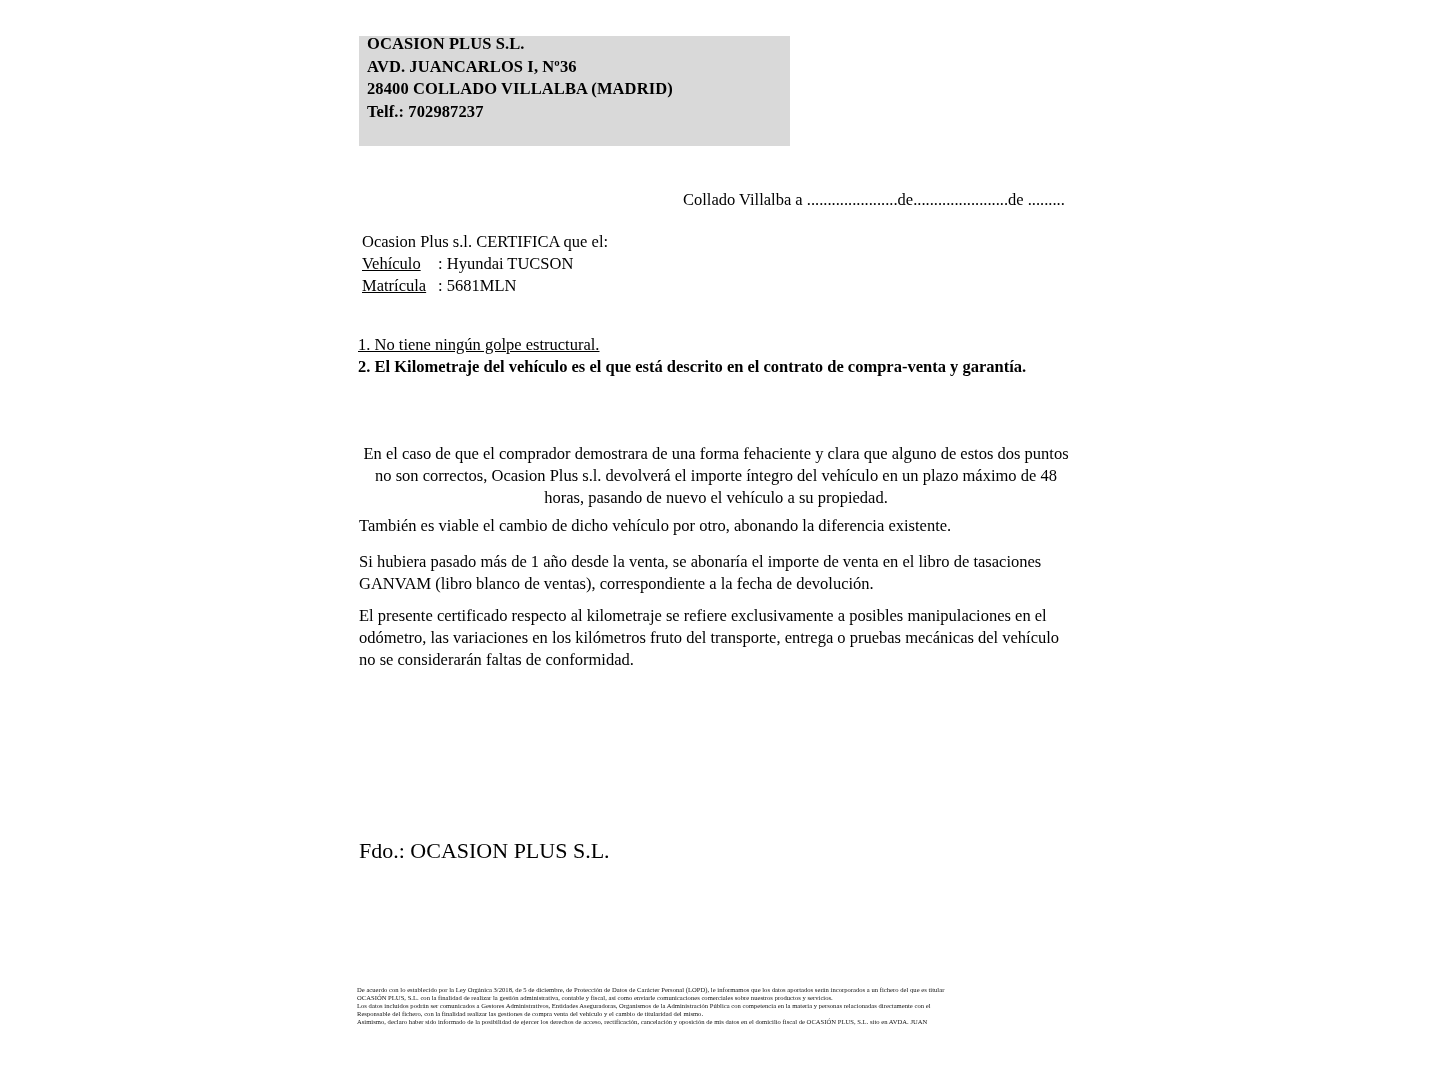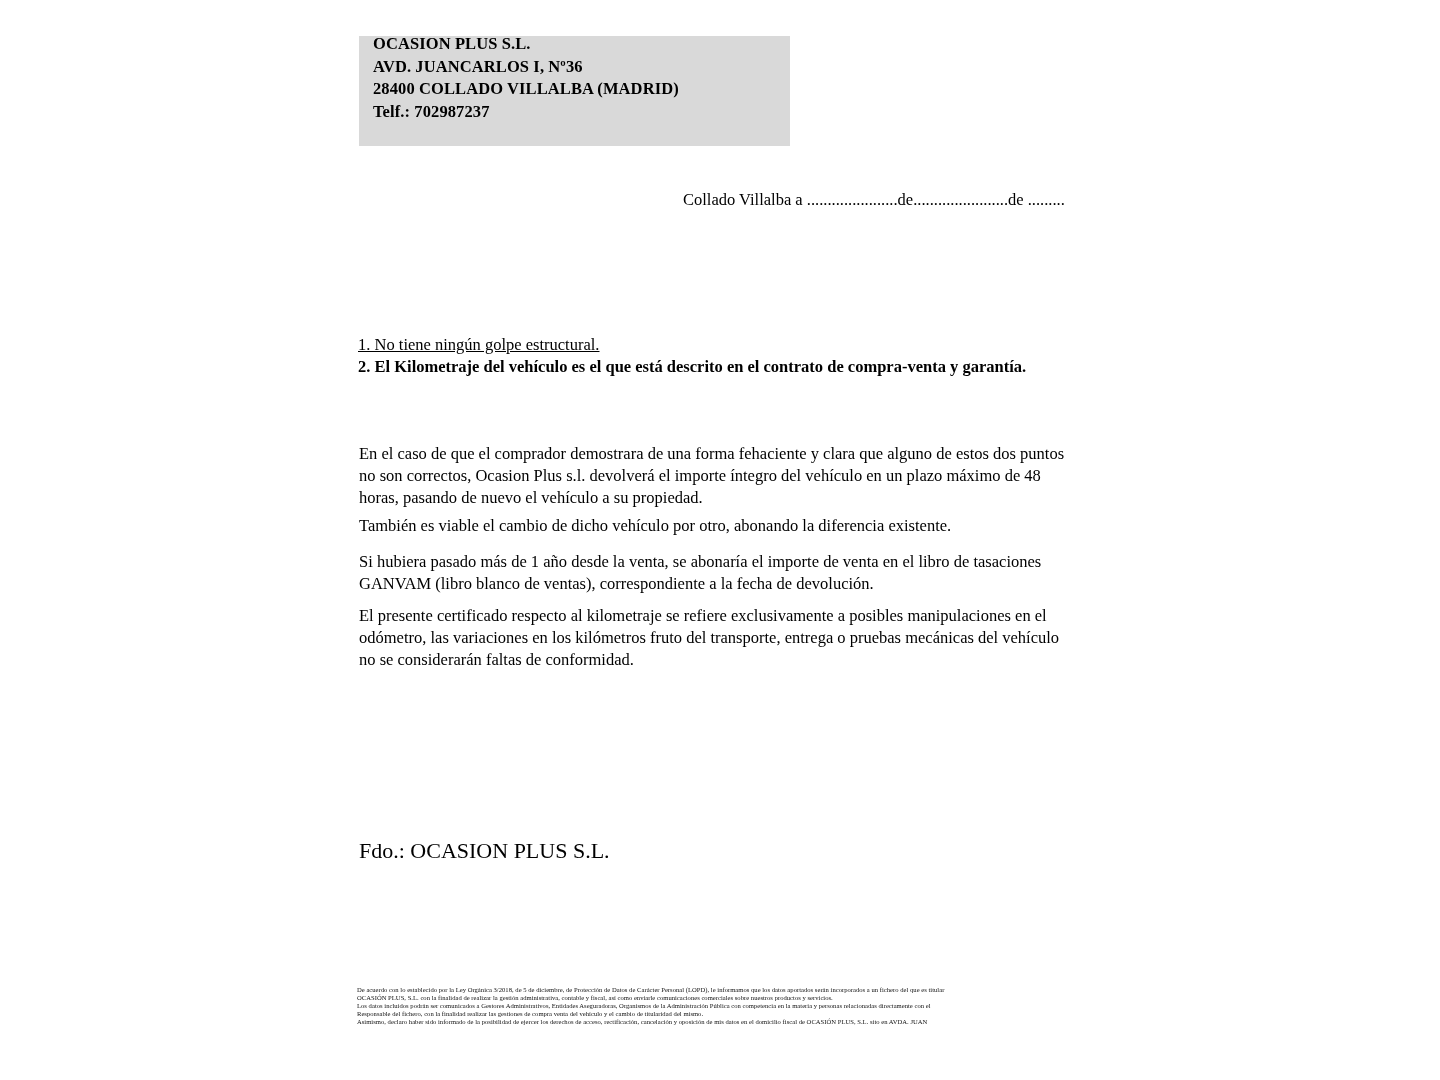--- a/index.html
+++ b/index.html
@@ -27,21 +27,21 @@
 
   
   .letterhead {
     position: absolute;
     left: 359px;
     top: 36px;
     width: 431px;
     height: 110px;
     background: #d9d9d9;
     box-sizing: border-box;
-    padding: 0px 0 0 14px;
+    padding: 0px 0 0 8px;
     overflow: hidden;
   }
   .letterhead .lh-line {
     font-size: 16.5px;
     font-weight: bold;
     line-height: 22.6px;
     letter-spacing: 0.1px;
     white-space: nowrap;
   }
   .letterhead .lh-line.first {
@@ -88,21 +88,21 @@
 
   
   .para {
     position: absolute;
     left: 359px;
     width: 714px;
     font-size: 16.5px;
     line-height: 22.2px;
     text-align: left;
   }
-  .para-1 { top: 443px; }
+  .para-1 { top: 443px; text-align: center; }
   .para-2 { top: 515px; }
   .para-3 { top: 551px; }
   .para-4 { top: 605px; }
 
   
   .signature {
     position: absolute;
     left: 359px;
     top: 840px;
     font-size: 22px;
@@ -137,20 +137,29 @@
 
   <div class="letterhead">
     <div class="lh-line first">OCASION PLUS S.L.</div>
     <div class="lh-line">AVD. JUANCARLOS I, Nº36</div>
     <div class="lh-line">28400 COLLADO VILLALBA (MADRID)</div>
     <div class="lh-line">Telf.: 702987237</div>
   </div>
 
   <div class="dateline">Collado Villalba a ......................de.......................de .........</div>
 
+  <div class="certifies">
+    <div class="crow">Ocasion Plus s.l. CERTIFICA que el:</div>
+    <div class="crow">
+      <span class="lbl-underline">Vehículo</span><span>: Hyundai TUCSON</span>
+    </div>
+    <div class="crow">
+      <span class="lbl-underline">Matrícula</span><span>: 5681MLN</span>
+    </div>
+  </div>
 
   <div class="point point-1">1. No tiene ningún golpe estructural.</div>
   <div class="point point-2">2. El Kilometraje del vehículo es el que está descrito en el contrato de compra-venta y garantía.</div>
 
   <div class="para para-1">En el caso de que el comprador demostrara de una forma fehaciente y clara que alguno de estos dos puntos no son correctos, Ocasion Plus s.l. devolverá el importe íntegro del vehículo en un plazo máximo de 48 horas, pasando de nuevo el vehículo a su propiedad.</div>
   <div class="para para-2">También es viable el cambio de dicho vehículo por otro, abonando la diferencia existente.</div>
   <div class="para para-3">Si hubiera pasado más de 1 año desde la venta, se abonaría el importe de venta en el libro de tasaciones GANVAM (libro blanco de ventas), correspondiente a la fecha de devolución.</div>
   <div class="para para-4">El presente certificado respecto al kilometraje se refiere exclusivamente a posibles manipulaciones en el odómetro, las variaciones en los kilómetros fruto del transporte, entrega o pruebas mecánicas del vehículo no se considerarán faltas de conformidad.</div>
 
   <div class="signature">Fdo.: OCASION PLUS S.L.</div>

